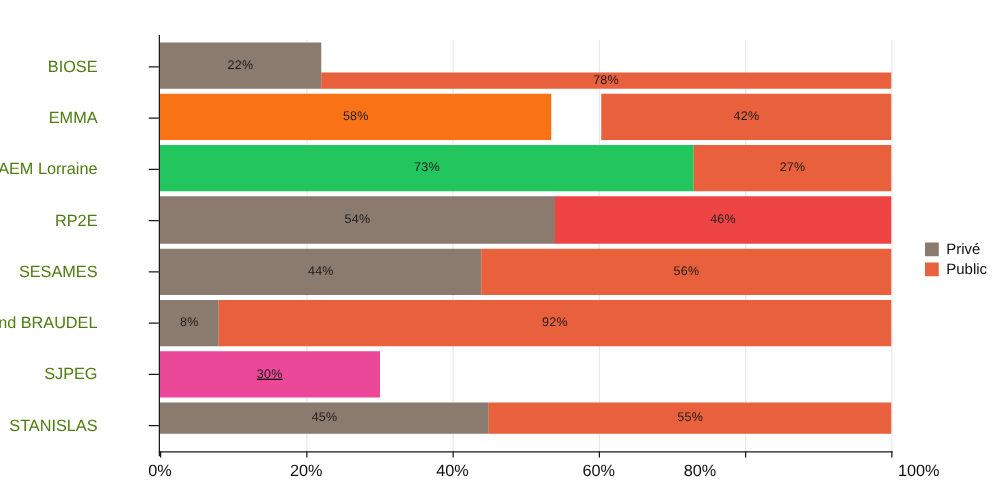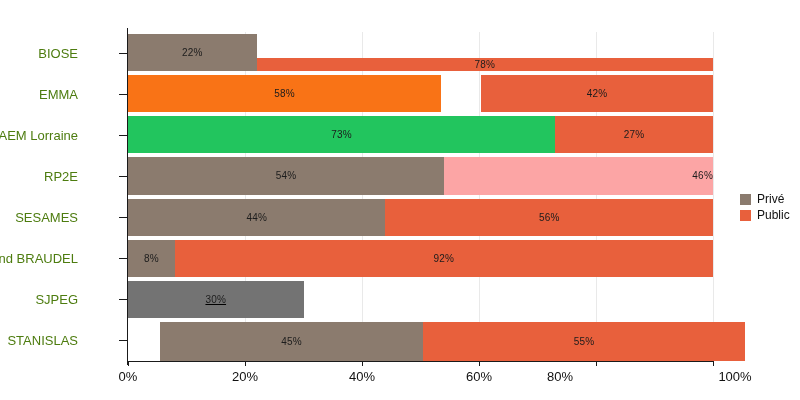--- a/index.html
+++ b/index.html
@@ -129,46 +129,46 @@
             <span class="seg-label">73%</span>
           </div>
           <div class="seg" style="width: 157.95px; background: rgb(232, 96, 60);">
             <span class="seg-label">27%</span>
           </div>
         </div>
         <div class="bar-row" style="top: 125.375px; height: 37.125px;">
           <div class="seg" style="width: 315.9px; background: rgb(139, 123, 110);">
             <span class="seg-label">54%</span>
           </div>
-          <div class="seg" style="width: 269.1px; background: #fca5a5; justify-content: flex-end;">
+          <div class="seg" style="width: 269.1px; background: #ef4444;">
             <span class="seg-label">46%</span>
           </div>
         </div>
         <div class="bar-row" style="top: 166.5px; height: 37.125px;">
           <div class="seg" style="width: 257.4px; background: rgb(139, 123, 110);">
             <span class="seg-label">44%</span>
           </div>
           <div class="seg" style="width: 327.6px; background: rgb(232, 96, 60);">
             <span class="seg-label">56%</span>
           </div>
         </div>
         <div class="bar-row" style="top: 207.625px; height: 37.125px;">
           <div class="seg" style="width: 46.8px; background: rgb(139, 123, 110);">
             <span class="seg-label">8%</span>
           </div>
           <div class="seg" style="width: 538.2px; background: rgb(232, 96, 60);">
             <span class="seg-label">92%</span>
           </div>
         </div>
         <div class="bar-row" style="top: 248.75px; height: 37.125px;">
-          <div class="seg" style="width: 175.5px; background: #737373; text-decoration: underline;">
+          <div class="seg" style="width: 175.5px; background: #ec4899; text-decoration: underline;">
             <span class="seg-label">30%</span>
           </div>
         </div>
-        <div class="bar-row" style="top: 289.875px; height: 39px; margin-left: 32px;">
+        <div class="bar-row" style="top: 289.875px; height: 25px;">
           <div class="seg" style="width: 263.25px; background: rgb(139, 123, 110);">
             <span class="seg-label">45%</span>
           </div>
           <div class="seg" style="width: 321.75px; background: rgb(232, 96, 60);">
             <span class="seg-label">55%</span>
           </div>
         </div>
       </div>
   </div>
 

